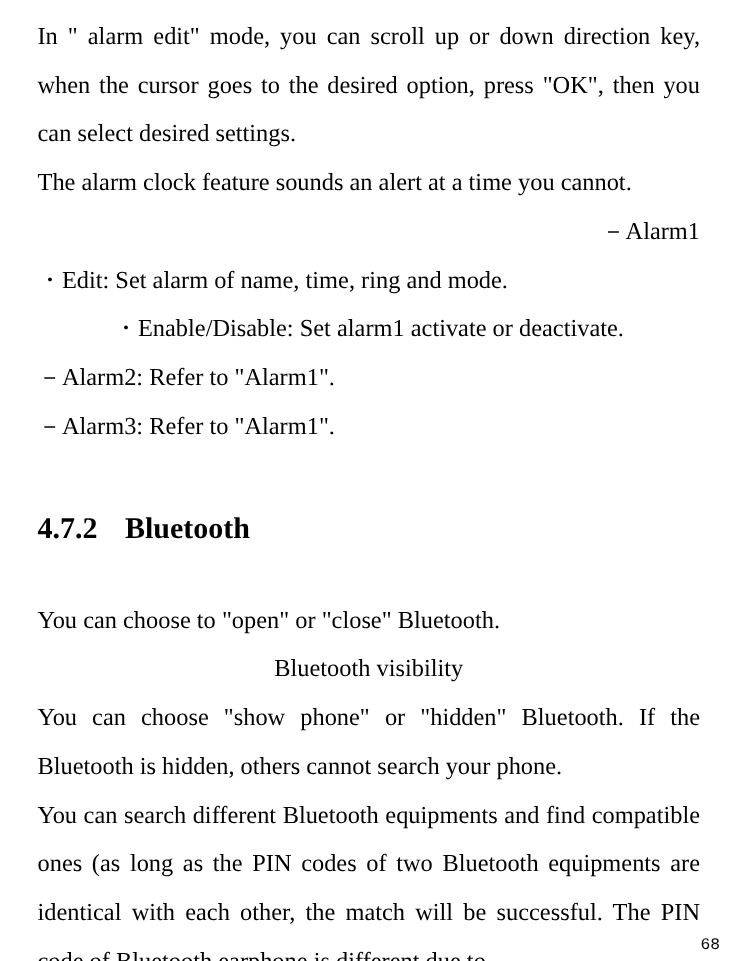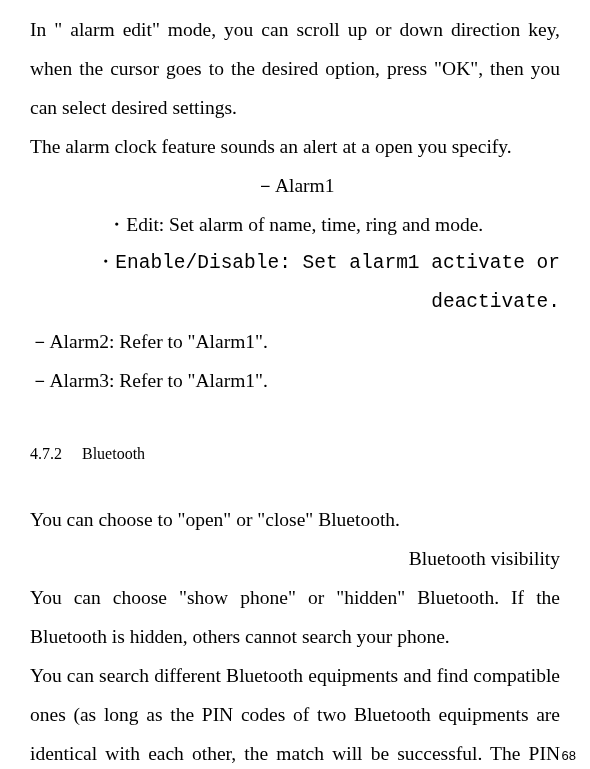--- a/index.html
+++ b/index.html
@@ -18,59 +18,59 @@
     padding: 10px 30px 20px 30px;
     position: relative;
   }
   .body-text p {
     margin: 0 0 0 0;
     font-size: 19.5px;
     line-height: 2.0;
     text-align: justify;
   }
   .heading {
-    font-weight: normal;
-    font-size: 16px;
+    font-weight: bold;
+    font-size: 24px;
     line-height: 2.0;
     margin-top: 38px;
     margin-bottom: 30px;
   }
   .heading .num {
     display: inline-block;
     margin-right: 16px;
   }
   .page-num {
     position: absolute;
     bottom: 6px;
     right: 14px;
     font-size: 13px;
-    font-family: Liberation Sans, sans-serif;
+    font-family: Liberation Mono, monospace;
   }
 </style>
 </head>
 <body>
 
 <div class="page">
 
   <div class="body-text">
     <p>In " alarm edit" mode,   you can scroll up or down direction key, when the cursor goes to the desired option, press "OK", then you can select desired settings.</p>
-    <p style="text-align:left;">The alarm clock feature sounds an alert at a open you specify.</p>
-    <p style="text-align:center;">－Alarm1</p>
-    <p style="text-align:center;">・Edit: Set alarm of name, time, ring and mode.</p>
-    <p style="text-align:right;font-family:Liberation Mono, monospace;">・Enable/Disable: Set alarm1 activate or deactivate.</p>
+    <p style="text-align:left;">The alarm clock feature sounds an alert at a time you cannot.</p>
+    <p style="text-align:right;">－Alarm1</p>
+    <p style="text-align:left;">・Edit: Set alarm of name, time, ring and mode.</p>
+    <p style="text-align:center;">・Enable/Disable: Set alarm1 activate or deactivate.</p>
     <p style="text-align:left;">－Alarm2: Refer to "Alarm1".</p>
     <p style="text-align:left;">－Alarm3: Refer to "Alarm1".</p>
   </div>
 
   <div class="heading">
     <span class="num">4.7.2</span>
     <span>Bluetooth</span>
   </div>
 
   <div class="body-text">
     <p style="text-align:left;">You can choose to "open" or "close" Bluetooth.</p>
-    <p style="text-align:right;">Bluetooth visibility</p>
+    <p style="text-align:center;">Bluetooth visibility</p>
     <p>You can choose "show phone" or "hidden" Bluetooth. If the Bluetooth is hidden, others cannot search your phone.</p>
     <p>You can search different Bluetooth equipments and find compatible ones (as long as the PIN codes of two Bluetooth equipments are identical with each other, the match will be successful. The PIN code of Bluetooth earphone is different due to</p>
   </div>
 
   <div class="page-num">68</div>
 </div>
 
 </body></html>

